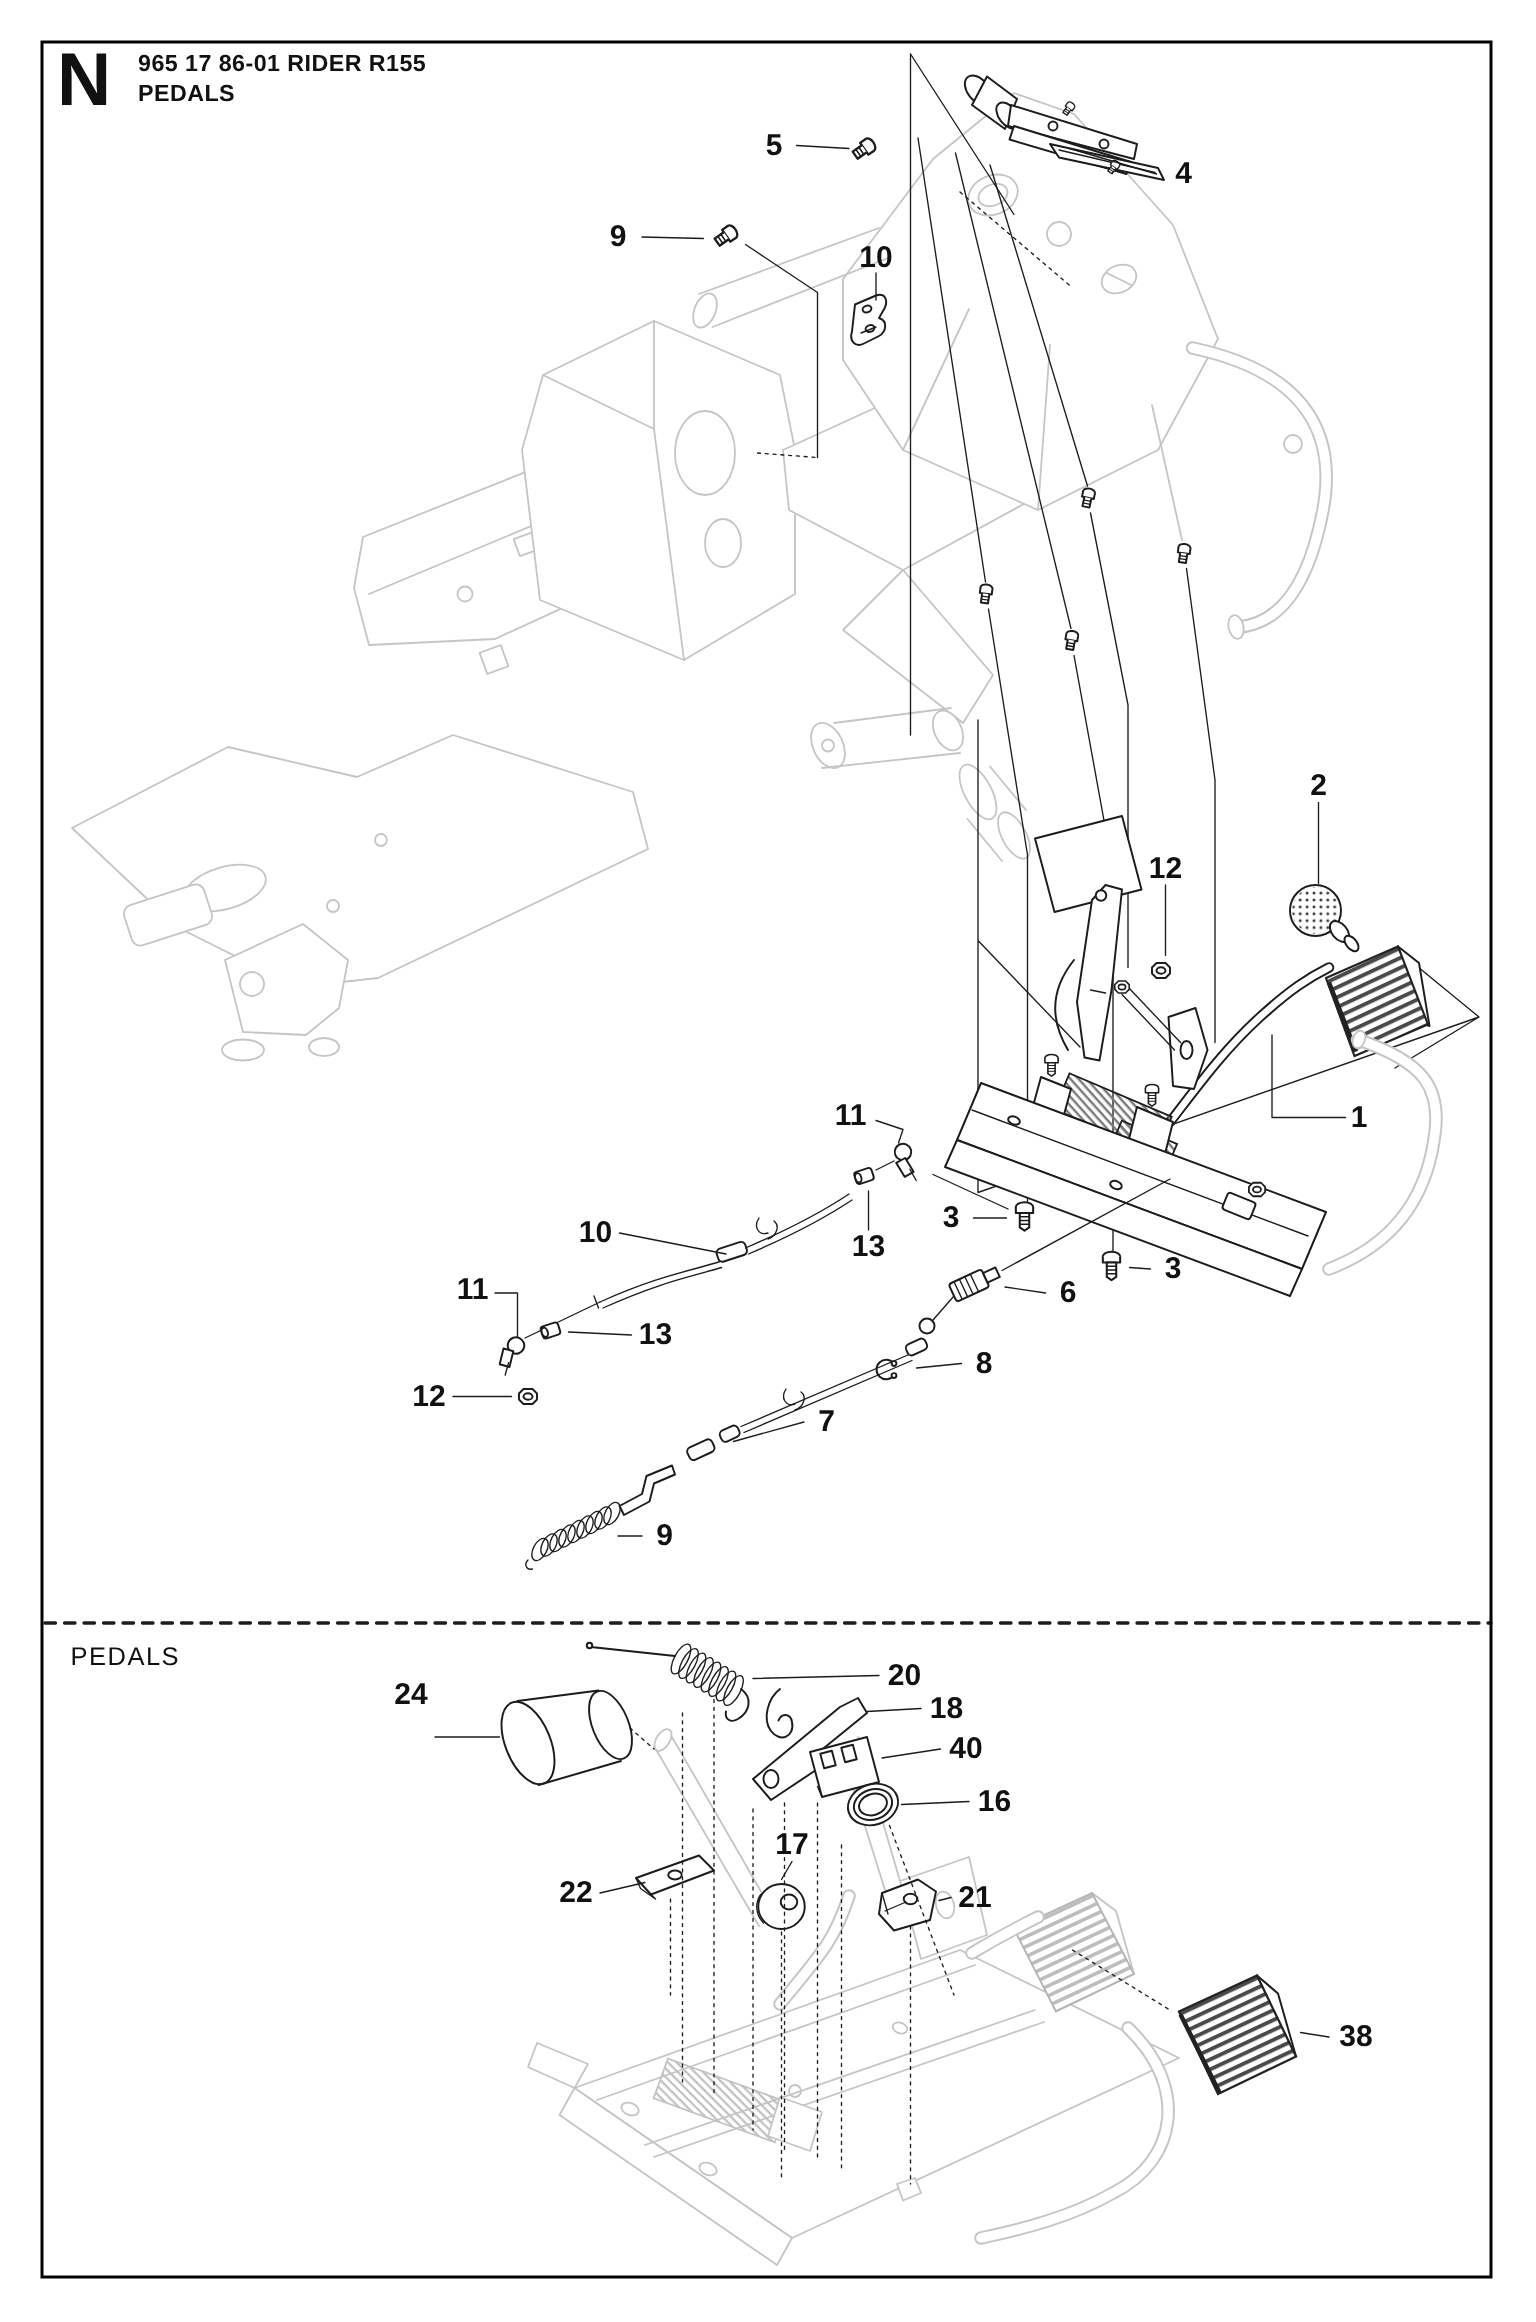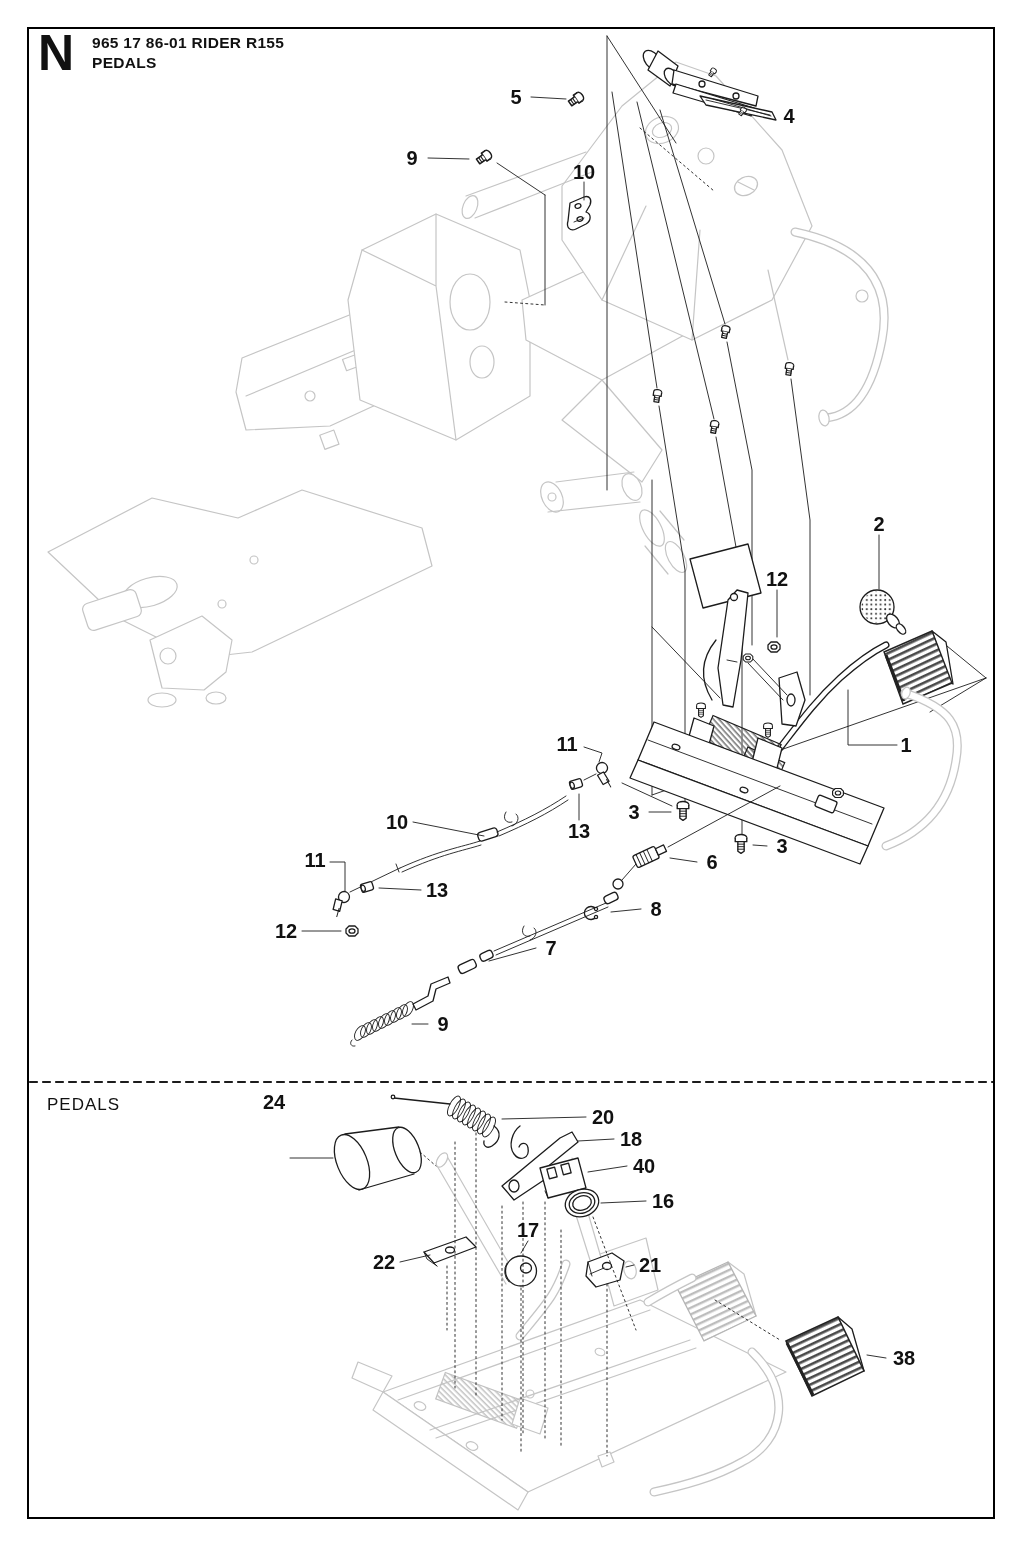--- a/index.html
+++ b/index.html
@@ -447,21 +447,21 @@
 <span class="co" style="left:579px;top:831px">13</span>
 <span class="co" style="left:397px;top:822px">10</span>
 <span class="co" style="left:315px;top:860px">11</span>
 <span class="co" style="left:437px;top:890px">13</span>
 <span class="co" style="left:286px;top:931px">12</span>
 <span class="co" style="left:782px;top:846px">3</span>
 <span class="co" style="left:712px;top:862px">6</span>
 <span class="co" style="left:656px;top:909px">8</span>
 <span class="co" style="left:551px;top:948px">7</span>
 <span class="co" style="left:443px;top:1024px">9</span>
-<span class="co" style="left:274px;top:1102px">24</span>
+<span class="co" style="left:274px;top:1130px">24</span>
 <span class="co" style="left:603px;top:1117px">20</span>
 <span class="co" style="left:631px;top:1139px">18</span>
 <span class="co" style="left:644px;top:1166px">40</span>
 <span class="co" style="left:663px;top:1201px">16</span>
 <span class="co" style="left:528px;top:1230px">17</span>
 <span class="co" style="left:384px;top:1262px">22</span>
 <span class="co" style="left:650px;top:1265px">21</span>
 <span class="co" style="left:904px;top:1358px">38</span>
 
 </div>

